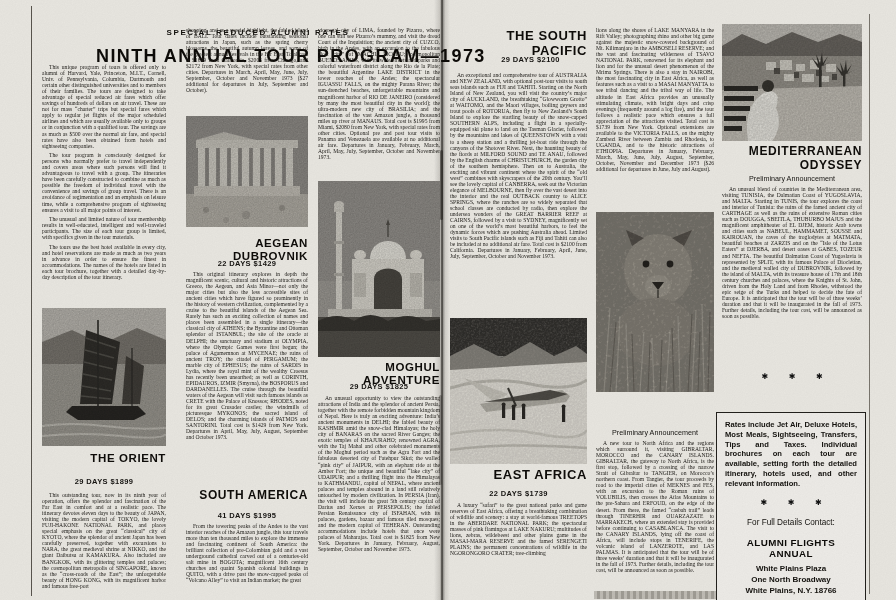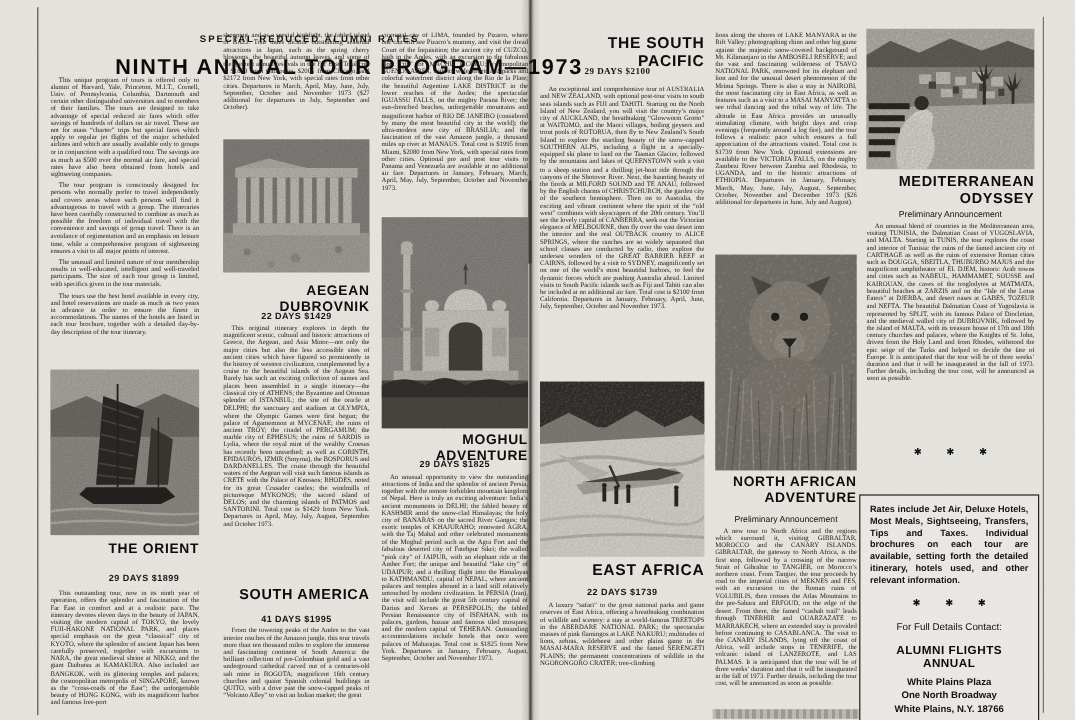--- a/index.html
+++ b/index.html
@@ -79,21 +79,21 @@
     <path d="M44,30 L74,40 M43,42 L72,50 M42,54 L71,61 M41,66 L70,72 M40,78 L69,83 M39,88 L69,91" stroke="#55534d" stroke-width="1.4"></path>
     <path d="M80,96 L84,48 L102,58 L98,96 Z" fill="#45423d"></path>
     <path d="M30,98 L96,98 L104,106 L92,112 L36,112 L24,104 Z" fill="#2a2825"></path>
     <line x1="56" y1="12" x2="56" y2="98" stroke="#2e2c29" stroke-width="1.6"></line>
     <line x1="90" y1="40" x2="90" y2="98" stroke="#2e2c29" stroke-width="1.2"></line>
     <path d="M0,118 Q30,114 62,118 T124,120 M0,128 Q40,124 80,128 T124,126" stroke="#c3c0b8" stroke-width="2" fill="none"></path>
     <rect width="124" height="138" filter="url(#g1)" opacity="0.22"></rect>
   </svg>
 
   <div class="sec-title" style="left:42px;top:452px;width:124px;font-size:11.5px;">THE ORIENT</div>
-  <div class="sec-price" style="left:58px;top:477px;width:124px;">29 DAYS $1899</div>
+  <div class="sec-price" style="left:42px;top:477px;width:124px;">29 DAYS $1899</div>
   <div class="col bodytext" style="left:42px;top:492px;width:124px;height:108px;">
     <p>This outstanding tour, now in its ninth year of operation, offers the splendor and fascination of the Far East in comfort and at a realistic pace. The itinerary devotes eleven days to the beauty of JAPAN, visiting the modern capital of TOKYO, the lovely FUJI-HAKONE NATIONAL PARK, and places special emphasis on the great “classical” city of KYOTO, where the splendor of ancient Japan has been carefully preserved, together with excursions to NARA, the great medieval shrine at NIKKO, and the giant Daibutsu at KAMAKURA. Also included are BANGKOK, with its glittering temples and palaces; the cosmopolitan metropolis of SINGAPORE, known as the “cross-roads of the East”; the unforgettable beauty of HONG KONG, with its magnificent harbor and famous free-port</p>
   </div>
 
   <div class="col bodytext" style="left:186px;top:27px;width:122px;height:87px;">
     <p class="noindent">shopping, and as a special highlight, the fabled island of BALI. Tour dates include outstanding seasonal attractions in Japan, such as the spring cherry blossoms, the beautiful autumn leaves, and some of the greatest annual festivals in the Far East. Total cost is $1899 from California, $2005 from Chicago, and $2172 from New York, with special rates from other cities. Departures in March, April, May, June, July, September, October and November 1973 ($27 additional for departures in July, September and October).</p>
   </div>
 
   <svg class="photo" style="left:186px;top:116px;" width="122" height="111" viewBox="0 0 122 111">
     <defs>
@@ -180,21 +180,21 @@
     <rect width="122" height="176" filter="url(#g3)" opacity="0.22"></rect>
   </svg>
 
   <div class="sec-title" style="left:318px;top:361px;width:122px;font-size:11.5px;">MOGHUL ADVENTURE</div>
   <div class="sec-price" style="left:318px;top:382px;width:122px;">29 DAYS $1825</div>
   <div class="col bodytext" style="left:318px;top:395px;width:122px;height:205px;">
     <p>An unusual opportunity to view the outstanding attractions of India and the splendor of ancient Persia, together with the remote forbidden mountain kingdom of Nepal. Here is truly an exciting adventure: India’s ancient monuments in DELHI; the fabled beauty of KASHMIR amid the snow-clad Himalayas; the holy city of BANARAS on the sacred River Ganges; the exotic temples of KHAJURAHO; renowned AGRA, with the Taj Mahal and other celebrated monuments of the Moghul period such as the Agra Fort and the fabulous deserted city of Fatehpur Sikri; the walled “pink city” of JAIPUR, with an elephant ride at the Amber Fort; the unique and beautiful “lake city” of UDAIPUR; and a thrilling flight into the Himalayas to KATHMANDU, capital of NEPAL, where ancient palaces and temples abound in a land still relatively untouched by modern civilization. In PERSIA (Iran), the visit will include the great 5th century capital of Darius and Xerxes at PERSEPOLIS; the fabled Persian Renaissance city of ISFAHAN, with its palaces, gardens, bazaar and famous tiled mosques; and the modern capital of TEHERAN. Outstanding accommodations include hotels that once were palaces of Maharajas. Total cost is $1825 from New York. Departures in January, February, August, September, October and November 1973.</p>
   </div>
 
   <div class="sec-title" style="left:450px;top:29px;width:137px;font-size:13px;">THE SOUTH PACIFIC</div>
-  <div class="sec-price" style="left:446px;top:55px;width:137px;font-family:Liberation Serif, serif;">29 DAYS $2100</div>
+  <div class="sec-price" style="left:462px;top:55px;width:137px;">29 DAYS $2100</div>
   <div class="col bodytext" style="left:450px;top:72px;width:137px;height:243px;">
     <p>An exceptional and comprehensive tour of AUSTRALIA and NEW ZEALAND, with optional post-tour visits to south seas islands such as FIJI and TAHITI. Starting on the North Island of New Zealand, you will visit the country’s major city of AUCKLAND, the breathtaking “Glowworm Grotto” at WAITOMO, and the Maori villages, boiling geysers and trout pools of ROTORUA, then fly to New Zealand’s South Island to explore the startling beauty of the snow-capped SOUTHERN ALPS, including a flight in a specially-equipped ski plane to land on the Tasman Glacier, followed by the mountains and lakes of QUEENSTOWN with a visit to a sheep station and a thrilling jet-boat ride through the canyons of the Shotover River. Next, the haunting beauty of the fiords at MILFORD SOUND and TE ANAU, followed by the English charms of CHRISTCHURCH, the garden city of the southern hemisphere. Then on to Australia, the exciting and vibrant continent where the spirit of the “old west” combines with skyscrapers of the 20th century. You’ll see the lovely capital of CANBERRA, seek out the Victorian elegance of MELBOURNE, then fly over the vast desert into the interior and the real OUTBACK country to ALICE SPRINGS, where the ranches are so widely separated that school classes are conducted by radio, then explore the undersea wonders of the GREAT BARRIER REEF at CAIRNS, followed by a visit to SYDNEY, magnificently set on one of the world’s most beautiful harbors, to feel the dynamic forces which are pushing Australia ahead. Limited visits to South Pacific islands such as Fiji and Tahiti can also be included at no additional air fare. Total cost is $2100 from California. Departures in January, February, April, June, July, September, October and November 1973.</p>
   </div>
 
   <svg class="photo" style="left:450px;top:318px;" width="137" height="146" viewBox="0 0 137 146">
     <defs>
         <filter id="g4">
           <feTurbulence type="fractalNoise" baseFrequency="0.55" numOctaves="3"></feTurbulence>
           <feColorMatrix type="matrix" values="0 0 0 0 0 0 0 0 0 0 0 0 0 0 0 0.6 0.6 0.6 0 0"></feColorMatrix>
         </filter>
@@ -268,21 +268,20 @@
         <path d="M52,180 L54,130"></path>
       <path d="M64,180 L66,128"></path>
         <path d="M78,180 L76,116"></path>
         <path d="M92,180 L96,102"></path>
       <path d="M102,180 L104,120"></path>
         <path d="M112,180 L114,100"></path>
     </g>
     <rect width="118" height="180" filter="url(#g5)" opacity="0.3"></rect>
   </svg>
 
-  <div class="sec-title" style="left:596px;top:396px;width:118px;font-size:11.5px;">NORTH AFRICAN ADVENTURE</div>
   <div class="prelim" style="left:596px;top:428px;width:118px;">Preliminary Announcement</div>
   <div class="col bodytext" style="left:596px;top:440px;width:118px;height:150px;">
     <p>A new tour to North Africa and the regions which surround it, visiting GIBRALTAR, MOROCCO and the CANARY ISLANDS. GIBRALTAR, the gateway to North Africa, is the first stop, followed by a crossing of the narrow Strait of Gibraltar to TANGIER, on Morocco’s northern coast. From Tangier, the tour proceeds by road to the imperial cities of MEKNES and FES, with an excursion to the Roman ruins of VOLUBILIS, then crosses the Atlas Mountains to the pre-Sahara and ERFOUD, on the edge of the desert. From there, the famed “casbah trail” leads through TINERHIR and OUARZAZATE to MARRAKECH, where an extended stay is provided before continuing to CASABLANCA. The visit to the CANARY ISLANDS, lying off the coast of Africa, will include stops in TENERIFE, the volcanic island of LANZEROTE, and LAS PALMAS. It is anticipated that the tour will be of three weeks’ duration and that it will be inaugurated in the fall of 1973. Further details, including the tour cost, will be announced as soon as possible.</p>
   </div>
   <div class="strip"></div>
 
   <svg class="photo" style="left:722px;top:24px;" width="140" height="117" viewBox="0 0 140 117">
     <defs>
         <filter id="g6">
           <feTurbulence type="fractalNoise" baseFrequency="0.6" numOctaves="3"></feTurbulence>

